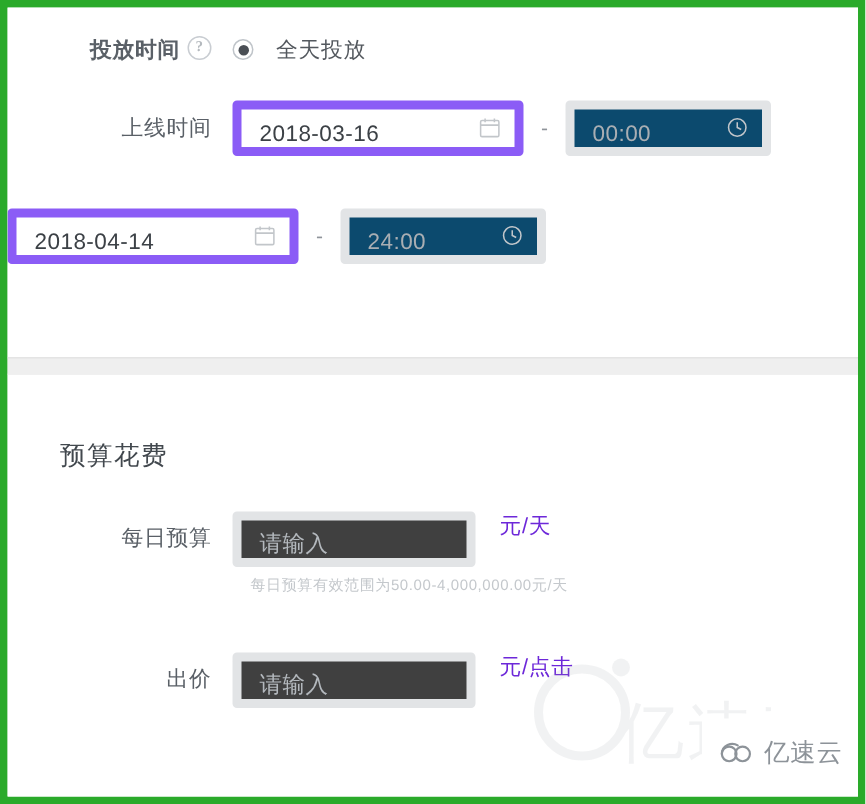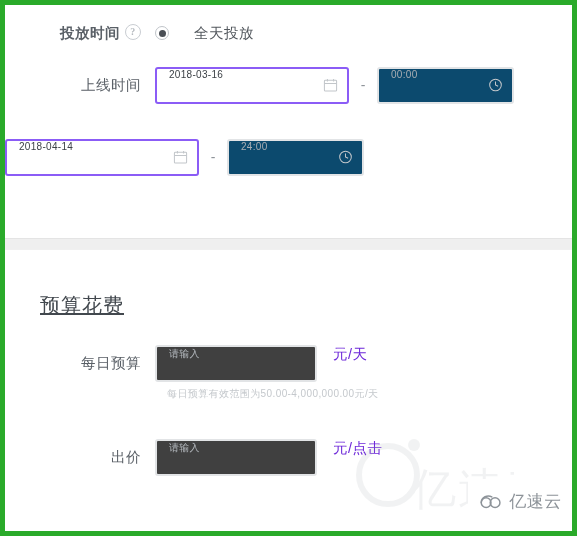--- a/index.html
+++ b/index.html
@@ -83,21 +83,21 @@
 
   
   .radio-group {
     display: flex;
     align-items: center;
     gap: 26px;
   }
   .radio-option {
     display: flex;
     align-items: center;
-    gap: 25px;
+    gap: 15px;
     font-size: 14.5px;
     color: #53585e;
     cursor: pointer;
     letter-spacing: 0.5px;
   }
   .radio-dot {
     width: 14px;
     height: 14px;
     border-radius: 50%;
     border: 1px solid #bfc4c9;
@@ -116,27 +116,27 @@
     margin: -3.5px 0 0 -3.5px;
     border-radius: 50%;
     background: #4a4f55;
   }
 
   
   .input-box {
     position: relative;
     box-sizing: border-box;
     display: flex;
-    align-items: flex-start;
+    align-items: flex-end;
     height: 37px;
-    border: 2px solid #8b5cf6;
+    border: 6px solid #8b5cf6;
     border-radius: 3px;
     background: #ffffff;
     padding: 0 30px 0 12px;
-    font-size: 10px;
+    font-size: 15px;
     color: #3c4146;
   }
   .input-date { width: 194px; }
   .input-time {
     width: 137px;
     background: #0c4a6e;
     border-color: #e2e4e6;
     color: #a9aeb3;
   }
   .input-text {
@@ -169,24 +169,23 @@
     margin-left: 16px;
     font-size: 14.5px;
     color: #6d28d9;
     letter-spacing: 0.5px;
     white-space: nowrap;
   }
 
   
   .section-title {
     padding: 42px 0 0 35px;
-    font-size: 20px;
+    font-size: 17px;
     color: #42484e;
     letter-spacing: 1px;
-    text-decoration: underline;
   }
   .row-budget { height: 56px; padding-top: 26px; align-items: flex-start; }
   .row-budget .field-label { line-height: 37px; }
   .hint-text {
     margin-left: 150px;
     padding-left: 12px;
     font-size: 10px;
     color: #c4c8cc;
     letter-spacing: 0.4px;
     white-space: nowrap;

